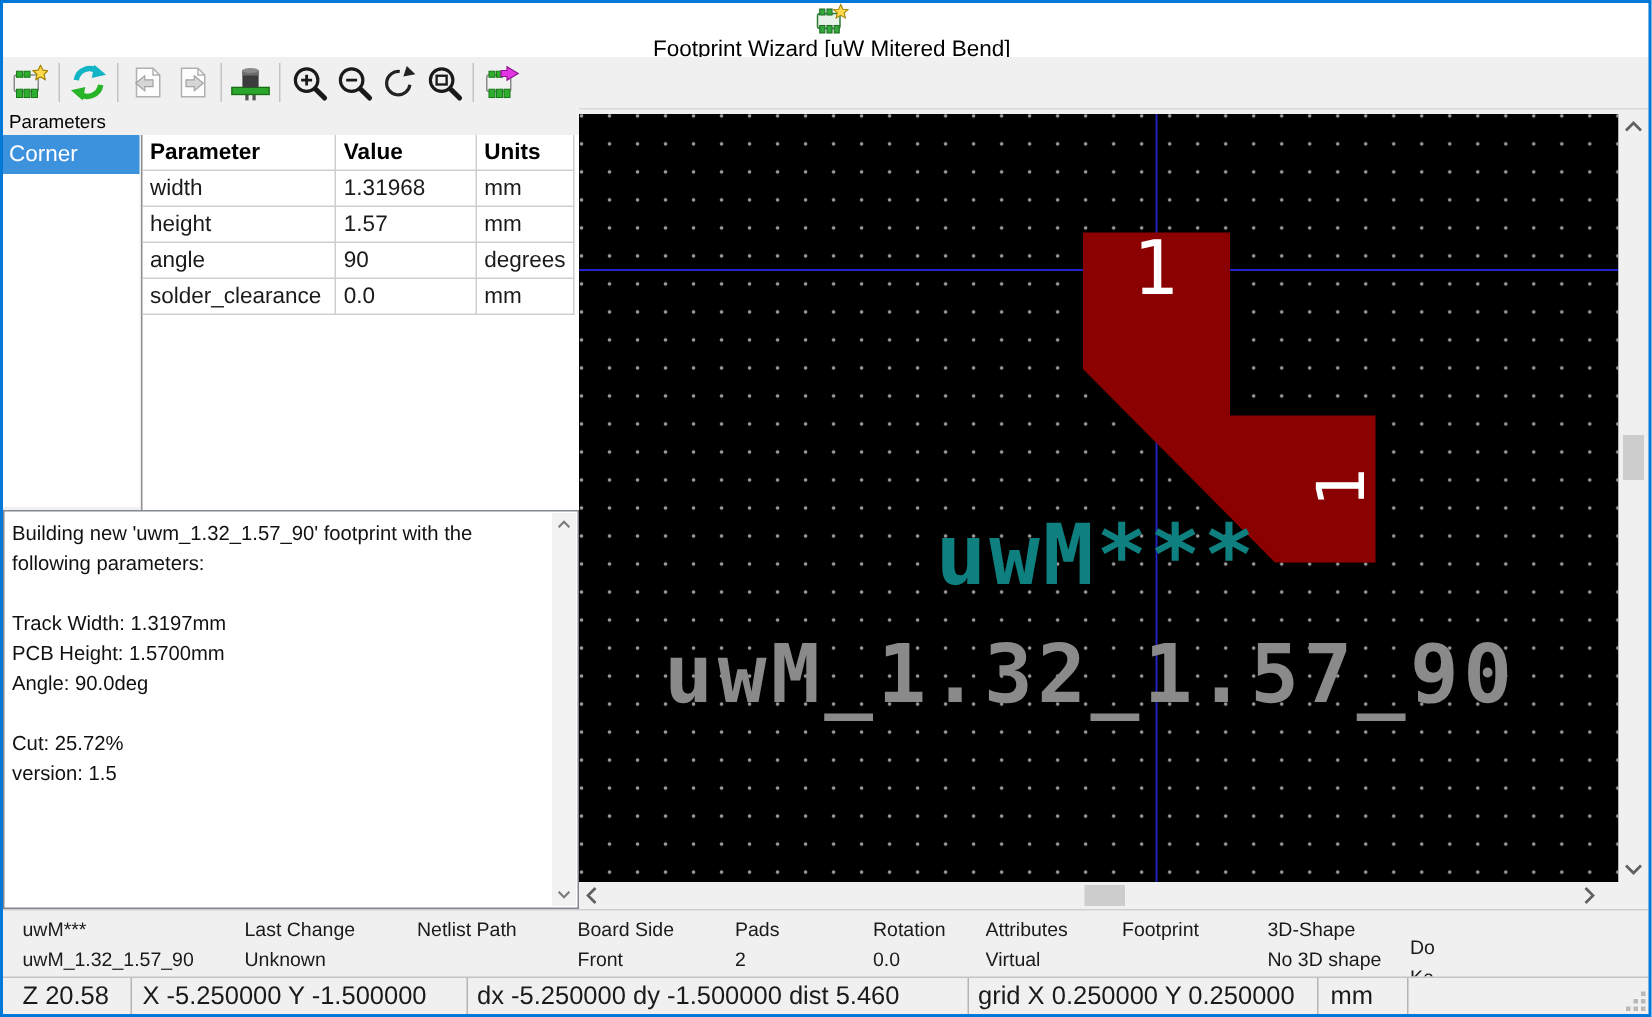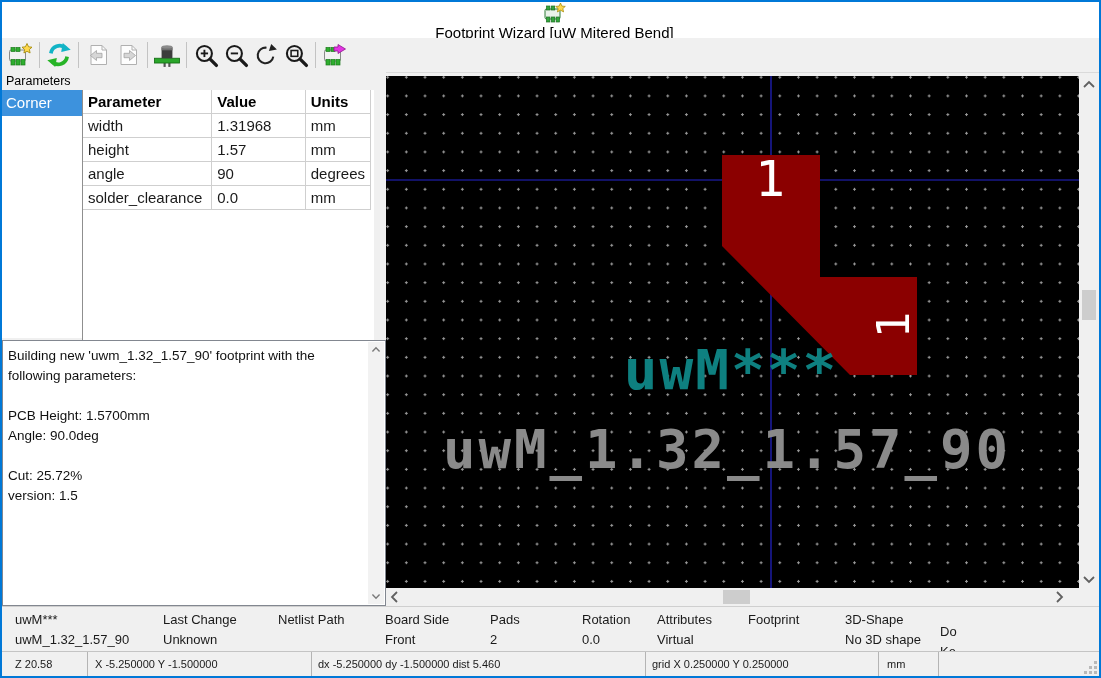--- a/index.html
+++ b/index.html
@@ -20,21 +20,21 @@
            border-bottom:1px solid #dadada;display:flex;align-items:center;padding-left:3px;}
   .tbtn{width:30px;height:30px;display:flex;align-items:center;justify-content:center;border-radius:2px;}
   .tsep{width:1px;height:26px;background:#c3c3c3;margin:0 4px;}
 
   
   .caption{position:absolute;left:2px;top:72px;width:384px;height:18px;background:#f0f0f0;
            font-size:12.5px;line-height:18px;padding-left:4px;box-sizing:border-box;color:#000;}
   .page-list{position:absolute;left:2px;top:90px;width:91px;height:248px;background:#fff;}
   .page-item{height:26px;line-height:26px;font-size:15px;padding-left:4px;color:#000;}
   .page-item.sel{background:#3d92dd;color:#fff;}
-  .table-pane{position:absolute;left:82px;top:90px;width:292px;height:283px;background:#fff;
+  .table-pane{position:absolute;left:94px;top:90px;width:292px;height:283px;background:#fff;
               border-left:1px solid #8f8f8f;border-bottom:1px solid #a8a8a8;box-sizing:border-box;}
   table.params{border-collapse:collapse;width:288px;font-size:15px;}
   table.params th,table.params td{border:1px solid #cfcfcf;height:23px;padding:0 5px;
               text-align:left;font-weight:normal;white-space:nowrap;}
   table.params th{font-weight:bold;color:#000;}
   table.params tr>*:first-child{border-left:none;width:120px;}
   table.params tr>*:nth-child(2){width:95px;}
   table.params tr:first-child>*{border-top:none;}
 
   
@@ -72,21 +72,21 @@
   .sb1-field:nth-child(4){width:105px;}
   .sb1-field:nth-child(5){width:92px;}
   .sb1-field:nth-child(6){width:75px;}
   .sb1-field:nth-child(7){width:91px;}
   .sb1-field:nth-child(8){width:97px;}
   .sb1-field:nth-child(9){width:95px;}
   .sb1-field:nth-child(10){width:125px;margin-top:12px;}
   .sb1-field:nth-child(11){flex:1 1 auto;}
   .status2{position:absolute;left:2px;top:651px;right:2px;height:25px;background:#f0f0f0;
            border-top:1px solid #c4c4c4;display:flex;overflow:hidden;}
-  .sb2-cell{font-size:11px;line-height:24px;white-space:nowrap;border-right:1px solid #b4b4b4;
+  .sb2-cell{font-size:17px;line-height:24px;white-space:nowrap;border-right:1px solid #b4b4b4;
             flex:0 0 auto;box-sizing:border-box;overflow:hidden;}
   .sb2-cell:nth-child(1){width:86px;padding-left:13px;}
   .sb2-cell:nth-child(2){width:224px;padding-left:7px;}
   .sb2-cell:nth-child(3){width:334px;padding-left:6px;}
   .sb2-cell:nth-child(4){width:233px;padding-left:6px;}
   .sb2-cell:nth-child(5){width:60px;padding-left:8px;}
   .sb2-cell:nth-child(6){flex:1 1 auto;border-right:none;}
   .grip{position:absolute;right:4px;bottom:4px;width:12px;height:12px;}
   .grip i{position:absolute;width:3px;height:3px;background:#b9b9b9;}
   .grip i:nth-child(1){right:0;bottom:0;}  .grip i:nth-child(2){right:5px;bottom:0;}
@@ -255,20 +255,21 @@
         </tr>
       </tbody>
   </table>
 </div>
 
 <div class="msg-pane">
   <div class="msg-lines" id="msg-lines">
       <div class="msg-line">Building new 'uwm_1.32_1.57_90' footprint with the</div>
       <div class="msg-line">following parameters:</div>
       <div class="msg-line">&nbsp;</div>
+      <div class="msg-line">Track Width: 1.3197mm</div>
       <div class="msg-line">PCB Height: 1.5700mm</div>
       <div class="msg-line">Angle: 90.0deg</div>
       <div class="msg-line">&nbsp;</div>
       <div class="msg-line">Cut: 25.72%</div>
       <div class="msg-line">version: 1.5</div>
     </div>
   <div class="msg-scroll">
     <div class="arr up">
       <svg width="10" height="10" viewBox="0 0 14 14">
           <polyline points="2,9 7,4 12,9" fill="none" stroke="#7a7a7a" stroke-width="2"></polyline>

